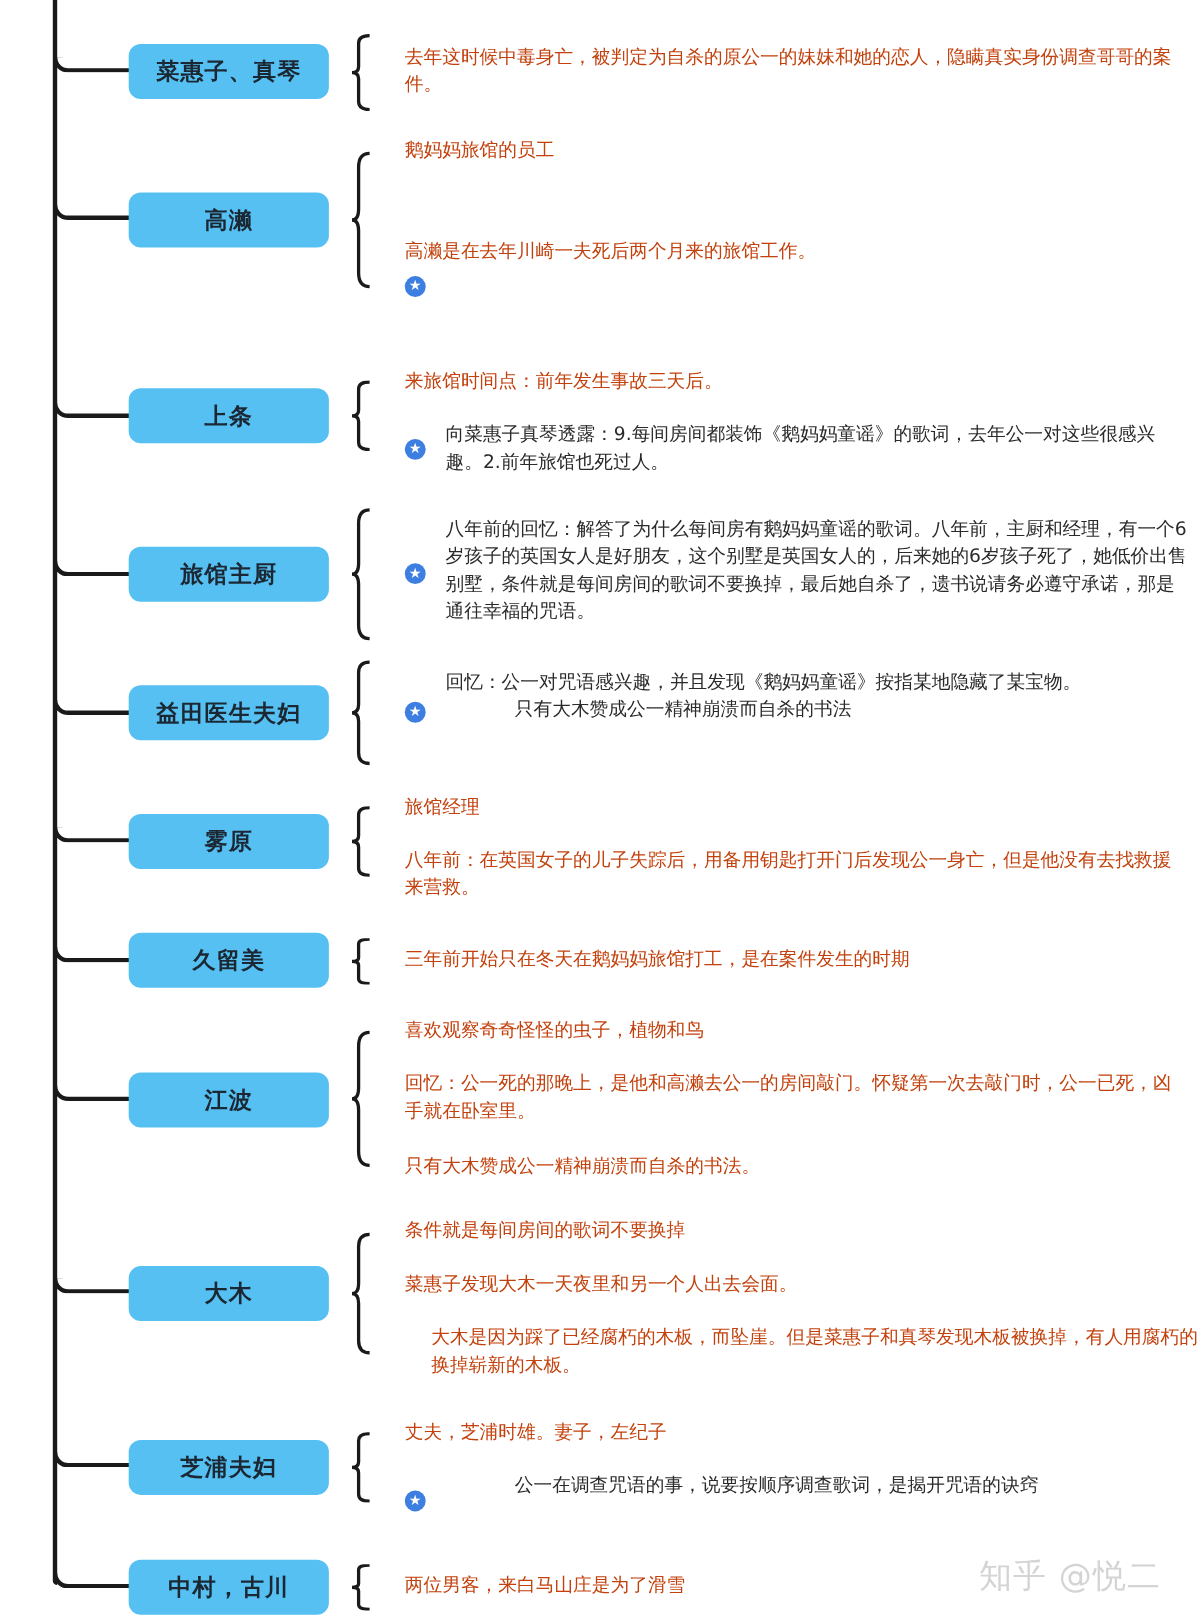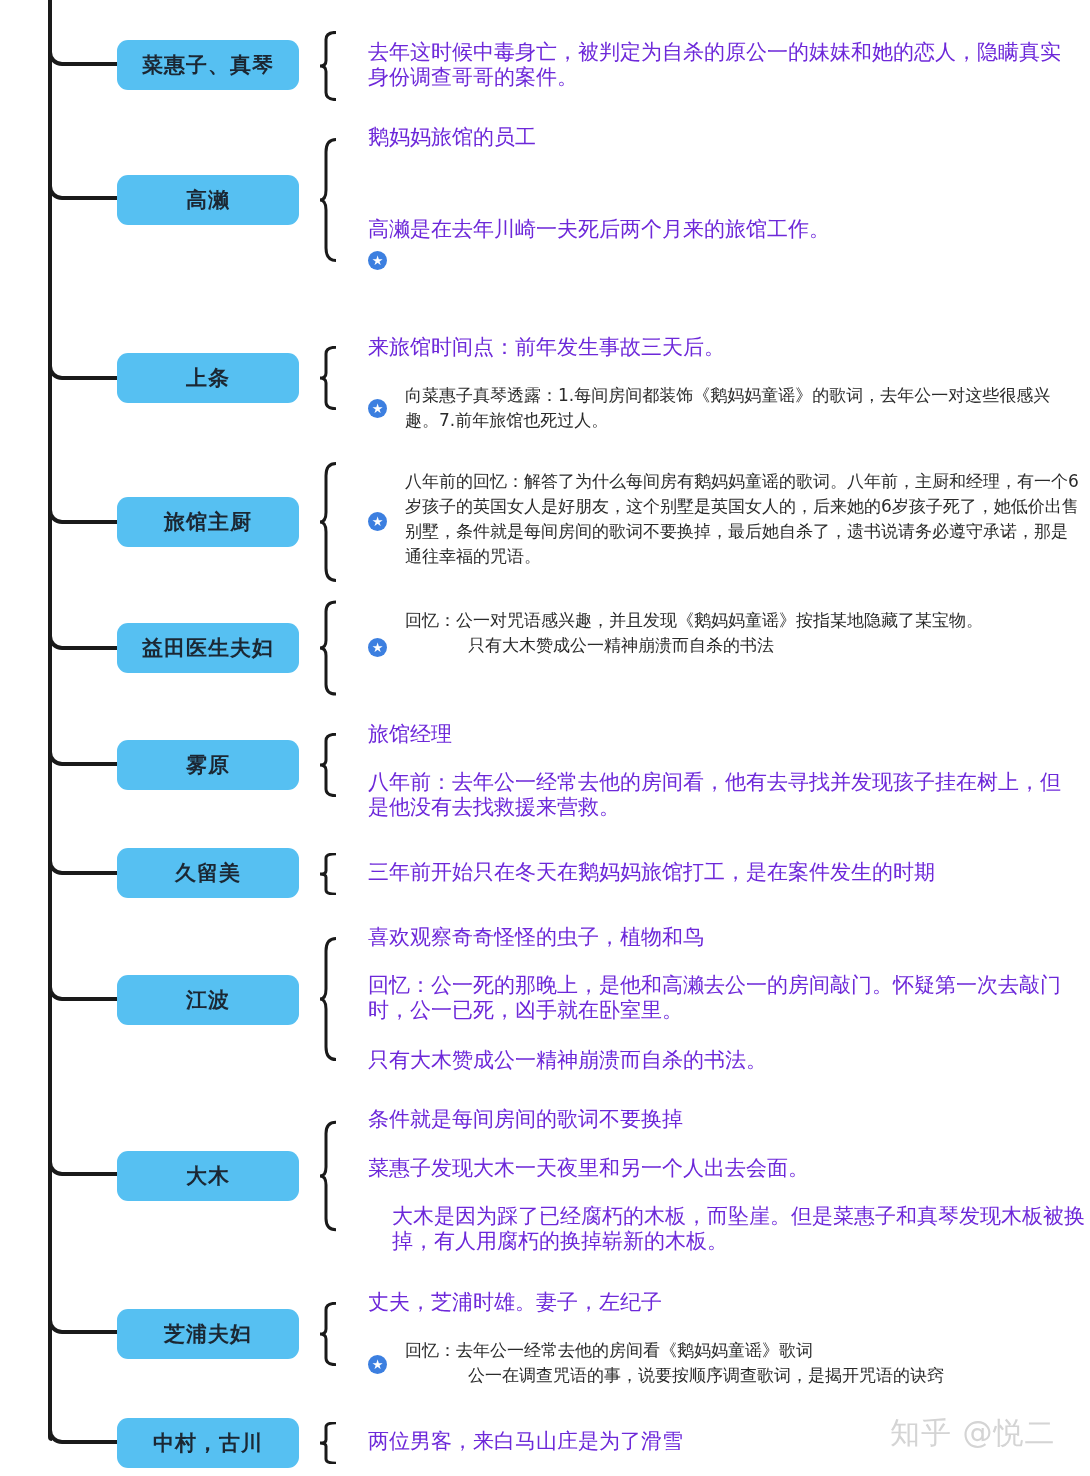--- a/index.html
+++ b/index.html
@@ -5,21 +5,21 @@
     html, body { margin: 0; padding: 0; background: #ffffff; }
     body { width: 1090px; height: 1476px; position: relative; overflow: hidden;
            font-family: "DejaVu Sans", "Liberation Sans", sans-serif; color: #2b2b2b; }
     .spine { position: absolute; left: 48px; top: 0; width: 4px; height: 1441px; background: #1a1a1a; border-bottom-left-radius: 14px; }
     .branch { position: absolute; left: 48px; width: 70px; height: 14px; border-left: 4px solid #1a1a1a; border-bottom: 4px solid #1a1a1a; border-bottom-left-radius: 14px; box-sizing: border-box; }
     .node { position: absolute; left: 117px; width: 182px; height: 50px; background: #56c0f2; border-radius: 11px;
             display: flex; align-items: center; justify-content: center;
             font-weight: bold; font-size: 21px; color: #1b2733; letter-spacing: 1px; }
     .brace { position: absolute; left: 318px; width: 22px; }
     .brace svg { width: 22px; height: 100%; display: block; }
-    .txt { position: absolute; left: 368px; font-size: 21px; line-height: 25px; color: #6d28d9; white-space: nowrap; }
+    .txt { position: absolute; left: 368px; font-size: 17px; line-height: 25px; color: #c2410c; white-space: nowrap; }
     .txt.wrap { white-space: normal; width: 710px; }
     .note { position: absolute; left: 368px; font-size: 17px; line-height: 25px; color: #2a2a2a; }
     .note .star { position: absolute; left: 0; width: 19px; height: 19px; border-radius: 50%; background: #3c7fe0;
                   color: #fff; font-size: 13px; line-height: 19px; text-align: center; }
     .note .body { position: absolute; left: 37px; width: 675px; }
     .note .indent { padding-left: 63px; display: block; white-space: nowrap; }
     .watermark { position: absolute; left: 890px; top: 1413px; font-size: 30px; color: #d4d4d4; letter-spacing: 1px; white-space: nowrap; }
   </style>
 </head>
 <body>
@@ -53,21 +53,21 @@
 <div class="branch" style="top:366px;"></div>
 <div class="node" style="top:353px;text-align:right;">上条</div>
 <div class="brace" style="top:346px;height:64px;">
     <svg viewBox="0 0 22 100" preserveAspectRatio="none">
       <path d="M18 2 Q8 2 8 12 L8 42 Q8 50 2 50 Q8 50 8 58 L8 88 Q8 98 18 98" fill="none" stroke="#1a1a1a" stroke-width="3" vector-effect="non-scaling-stroke"></path>
     </svg>
   </div>
 <div class="txt" style="top:335px;">来旅馆时间点：前年发生事故三天后。</div>
 <div class="note" style="top:383px;">
   <span class="star" style="top:16px;">★</span>
-  <div class="body"><span>向菜惠子真琴透露：1.每间房间都装饰《鹅妈妈童谣》的歌词，去年公一对这些很感兴趣。7.前年旅馆也死过人。</span></div>
+  <div class="body"><span>向菜惠子真琴透露：9.每间房间都装饰《鹅妈妈童谣》的歌词，去年公一对这些很感兴趣。2.前年旅馆也死过人。</span></div>
 </div>
 
 <div class="branch" style="top:510px;"></div>
 <div class="node" style="top:497px;">旅馆主厨</div>
 <div class="brace" style="top:461px;height:122px;">
     <svg viewBox="0 0 22 100" preserveAspectRatio="none">
       <path d="M18 2 Q8 2 8 12 L8 42 Q8 50 2 50 Q8 50 8 58 L8 88 Q8 98 18 98" fill="none" stroke="#1a1a1a" stroke-width="3" vector-effect="non-scaling-stroke"></path>
     </svg>
   </div>
 <div class="note" style="top:469px;">
@@ -91,21 +91,21 @@
 </div>
 
 <div class="branch" style="top:752px;"></div>
 <div class="node" style="top:740px;">雾原</div>
 <div class="brace" style="top:733px;height:64px;">
     <svg viewBox="0 0 22 100" preserveAspectRatio="none">
       <path d="M18 2 Q8 2 8 12 L8 42 Q8 50 2 50 Q8 50 8 58 L8 88 Q8 98 18 98" fill="none" stroke="#1a1a1a" stroke-width="3" vector-effect="non-scaling-stroke"></path>
     </svg>
   </div>
 <div class="txt" style="top:722px;">旅馆经理</div>
-<div class="txt wrap" style="top:770px;">八年前：去年公一经常去他的房间看，他有去寻找并发现孩子挂在树上，但是他没有去找救援来营救。</div>
+<div class="txt wrap" style="top:770px;">八年前：在英国女子的儿子失踪后，用备用钥匙打开门后发现公一身亡，但是他没有去找救援来营救。</div>
 
 <div class="branch" style="top:861px;"></div>
 <div class="node" style="top:848px;">久留美</div>
 <div class="brace" style="top:853px;height:42px;">
     <svg viewBox="0 0 22 100" preserveAspectRatio="none">
       <path d="M18 2 Q8 2 8 12 L8 42 Q8 50 2 50 Q8 50 8 58 L8 88 Q8 98 18 98" fill="none" stroke="#1a1a1a" stroke-width="3" vector-effect="non-scaling-stroke"></path>
     </svg>
   </div>
 <div class="txt" style="top:860px;">三年前开始只在冬天在鹅妈妈旅馆打工，是在案件发生的时期</div>
 
@@ -135,21 +135,20 @@
 <div class="node" style="top:1309px;">芝浦夫妇</div>
 <div class="brace" style="top:1302px;height:64px;">
     <svg viewBox="0 0 22 100" preserveAspectRatio="none">
       <path d="M18 2 Q8 2 8 12 L8 42 Q8 50 2 50 Q8 50 8 58 L8 88 Q8 98 18 98" fill="none" stroke="#1a1a1a" stroke-width="3" vector-effect="non-scaling-stroke"></path>
     </svg>
   </div>
 <div class="txt" style="top:1290px;">丈夫，芝浦时雄。妻子，左纪子</div>
 <div class="note" style="top:1338px;">
   <span class="star" style="top:17px;">★</span>
   <div class="body">
-    <span>回忆：去年公一经常去他的房间看《鹅妈妈童谣》歌词</span>
     <span class="indent">公一在调查咒语的事，说要按顺序调查歌词，是揭开咒语的诀窍</span>
   </div>
 </div>
 
 <div class="branch" style="top:1430px;"></div>
 <div class="node" style="top:1418px;">中村，古川</div>
 <div class="brace" style="top:1422px;height:42px;">
     <svg viewBox="0 0 22 100" preserveAspectRatio="none">
       <path d="M18 2 Q8 2 8 12 L8 42 Q8 50 2 50 Q8 50 8 58 L8 88 Q8 98 18 98" fill="none" stroke="#1a1a1a" stroke-width="3" vector-effect="non-scaling-stroke"></path>
     </svg>

